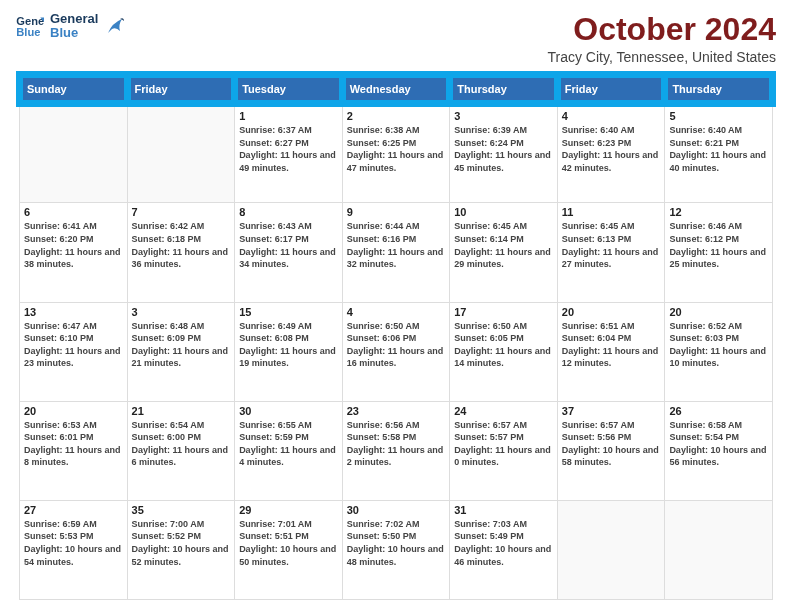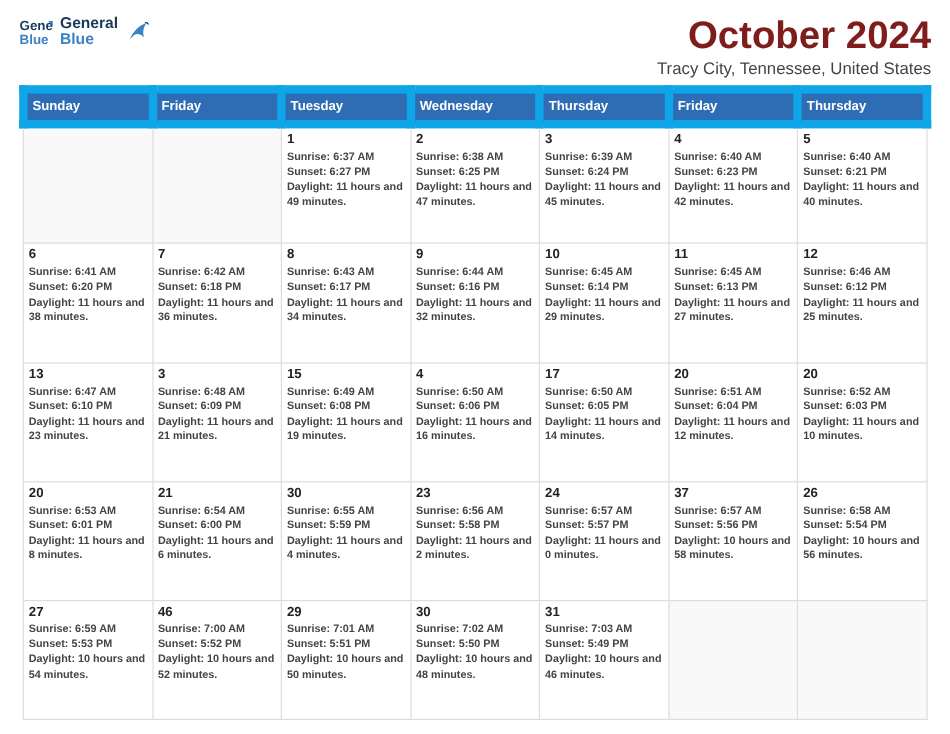--- a/index.html
+++ b/index.html
@@ -238,21 +238,21 @@
             <div class="day-num">26</div>
             <div class="day-info">Sunrise: 6:58 AM<br>Sunset: 5:54 PM<br>Daylight: 10 hours and 56 minutes.</div>
           </td>
         </tr>
         <tr>
           <td>
             <div class="day-num">27</div>
             <div class="day-info">Sunrise: 6:59 AM<br>Sunset: 5:53 PM<br>Daylight: 10 hours and 54 minutes.</div>
           </td>
           <td>
-            <div class="day-num">46</div>
+            <div class="day-num">35</div>
             <div class="day-info">Sunrise: 7:00 AM<br>Sunset: 5:52 PM<br>Daylight: 10 hours and 52 minutes.</div>
           </td>
           <td>
             <div class="day-num">29</div>
             <div class="day-info">Sunrise: 7:01 AM<br>Sunset: 5:51 PM<br>Daylight: 10 hours and 50 minutes.</div>
           </td>
           <td>
             <div class="day-num">30</div>
             <div class="day-info">Sunrise: 7:02 AM<br>Sunset: 5:50 PM<br>Daylight: 10 hours and 48 minutes.</div>
           </td>

